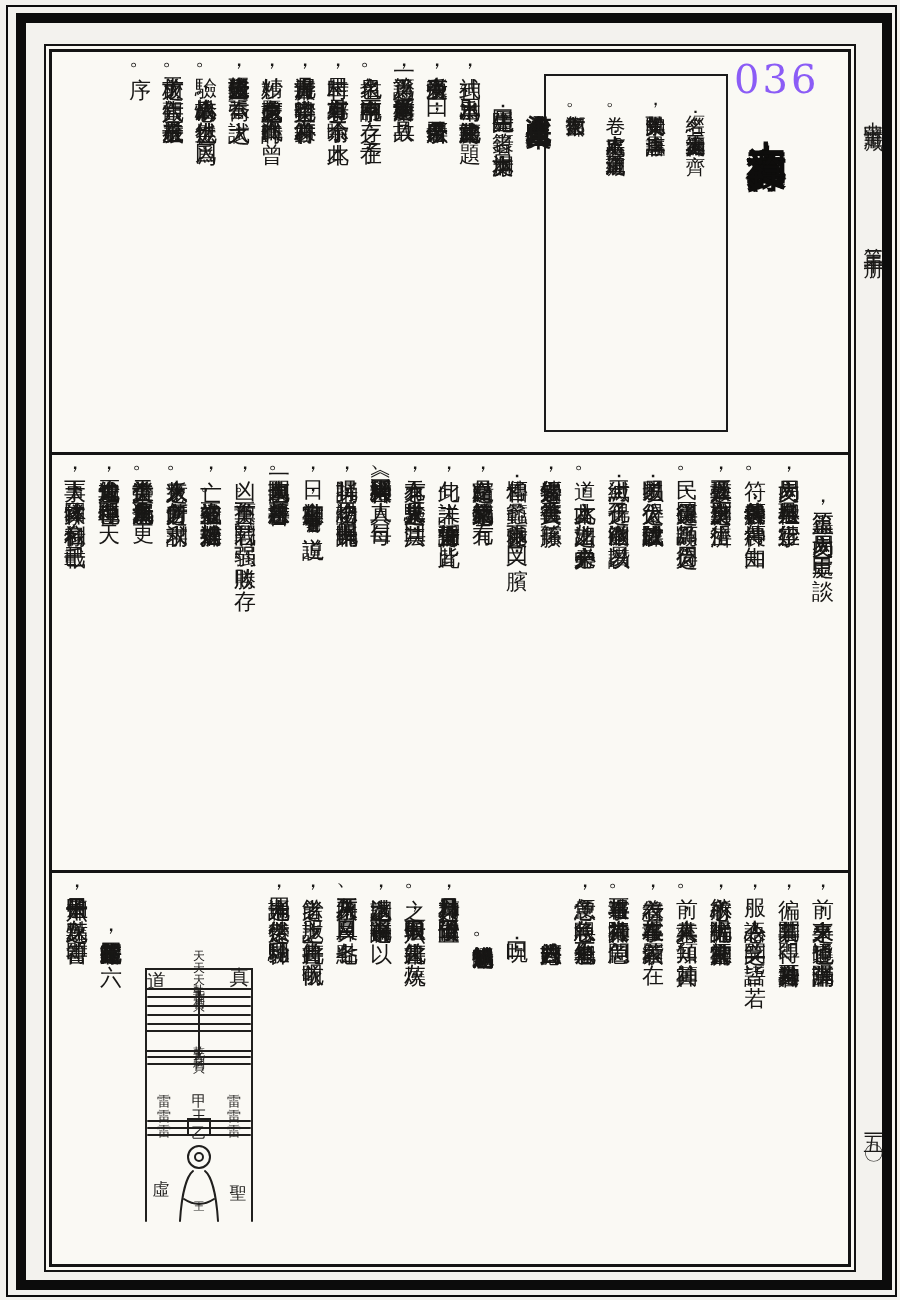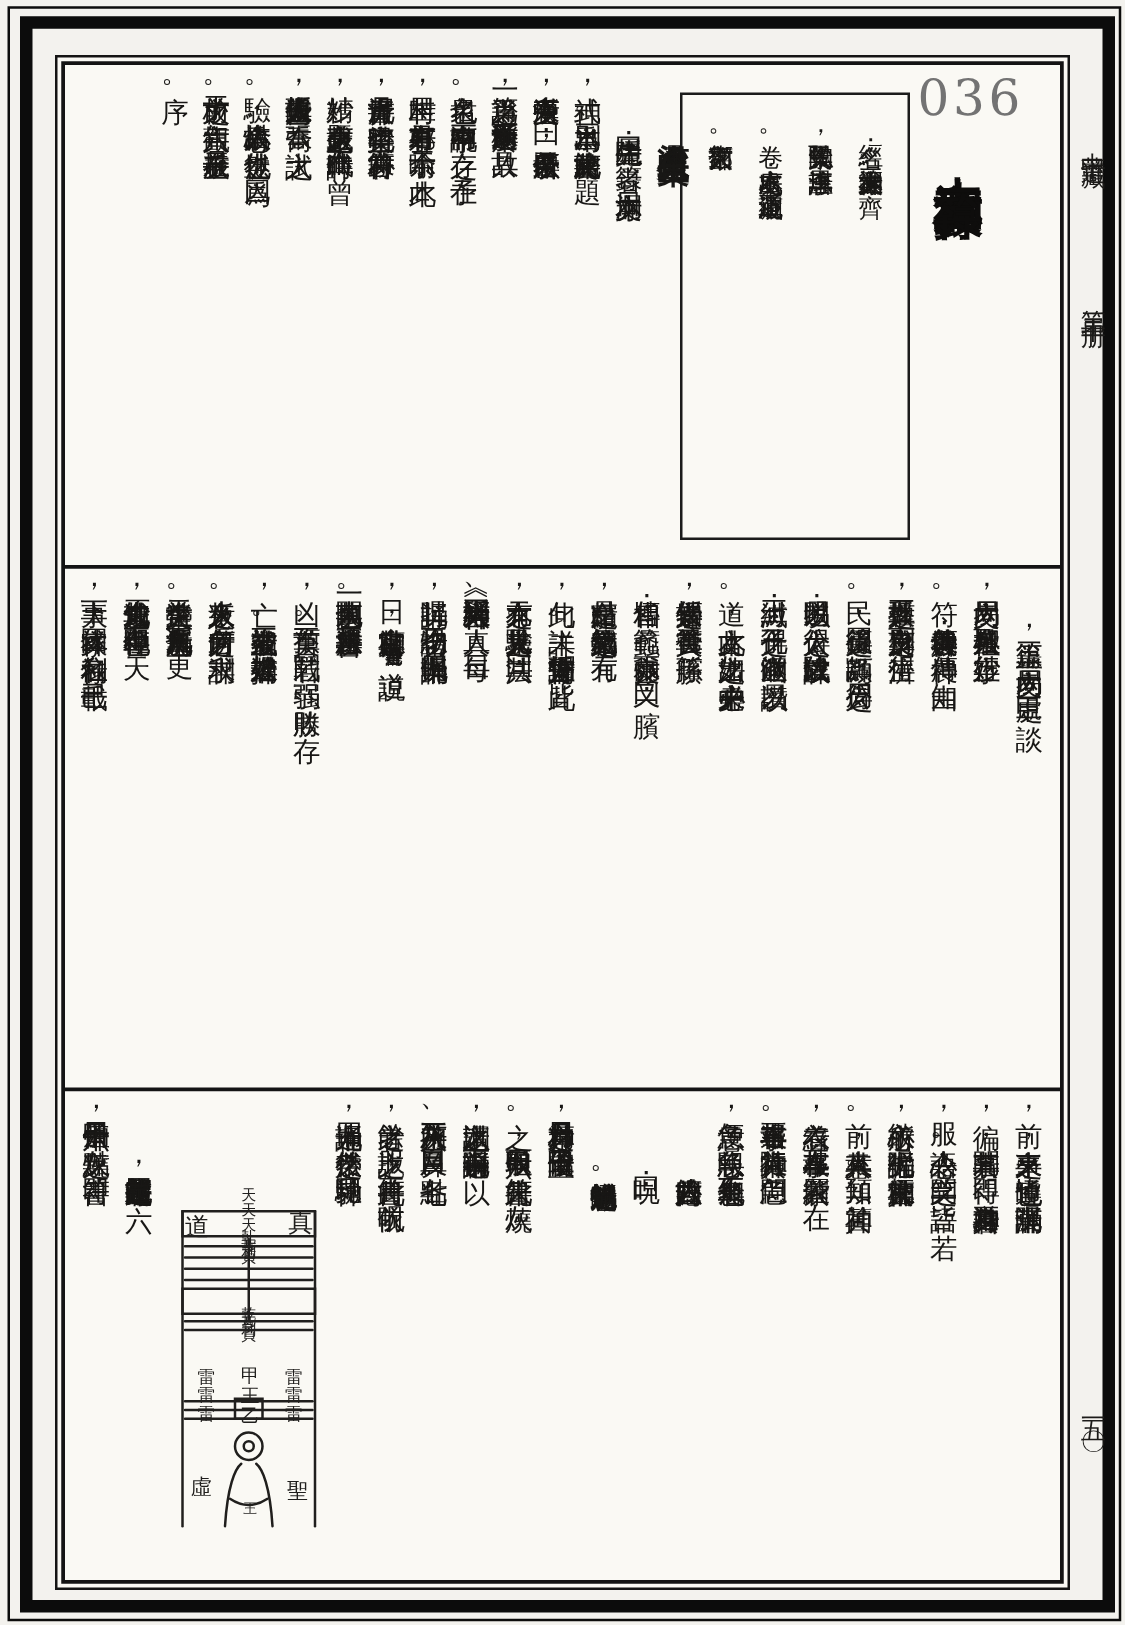--- a/index.html
+++ b/index.html
@@ -43,21 +43,21 @@
   .sm { font-size:14px; letter-spacing:0; }
 
   .head-col { line-height:36px; text-indent:1.5em; }
   .head-bold { font-size:26px; font-weight:700; letter-spacing:2px; }
   .head-note { font-size:14px; }
 
   
   .catalog-number {
     position:absolute; top:4px; left:682px;
     font-family:"DejaVu Serif", serif;
-    font-size:40px; letter-spacing:3px; color:#737373;
+    font-size:40px; letter-spacing:3px; color:#8b5cf6;
   }
   .main-title {
     position:absolute; left:682px; top:56px; height:346px;
     writing-mode:vertical-rl; text-orientation:upright;
     font-size:40px; font-weight:900; letter-spacing:2px; line-height:64px;
     color:#0e0d0c;
   }
   
   .meta-box {
     position:absolute; left:492px; top:22px; width:184px; height:358px;

